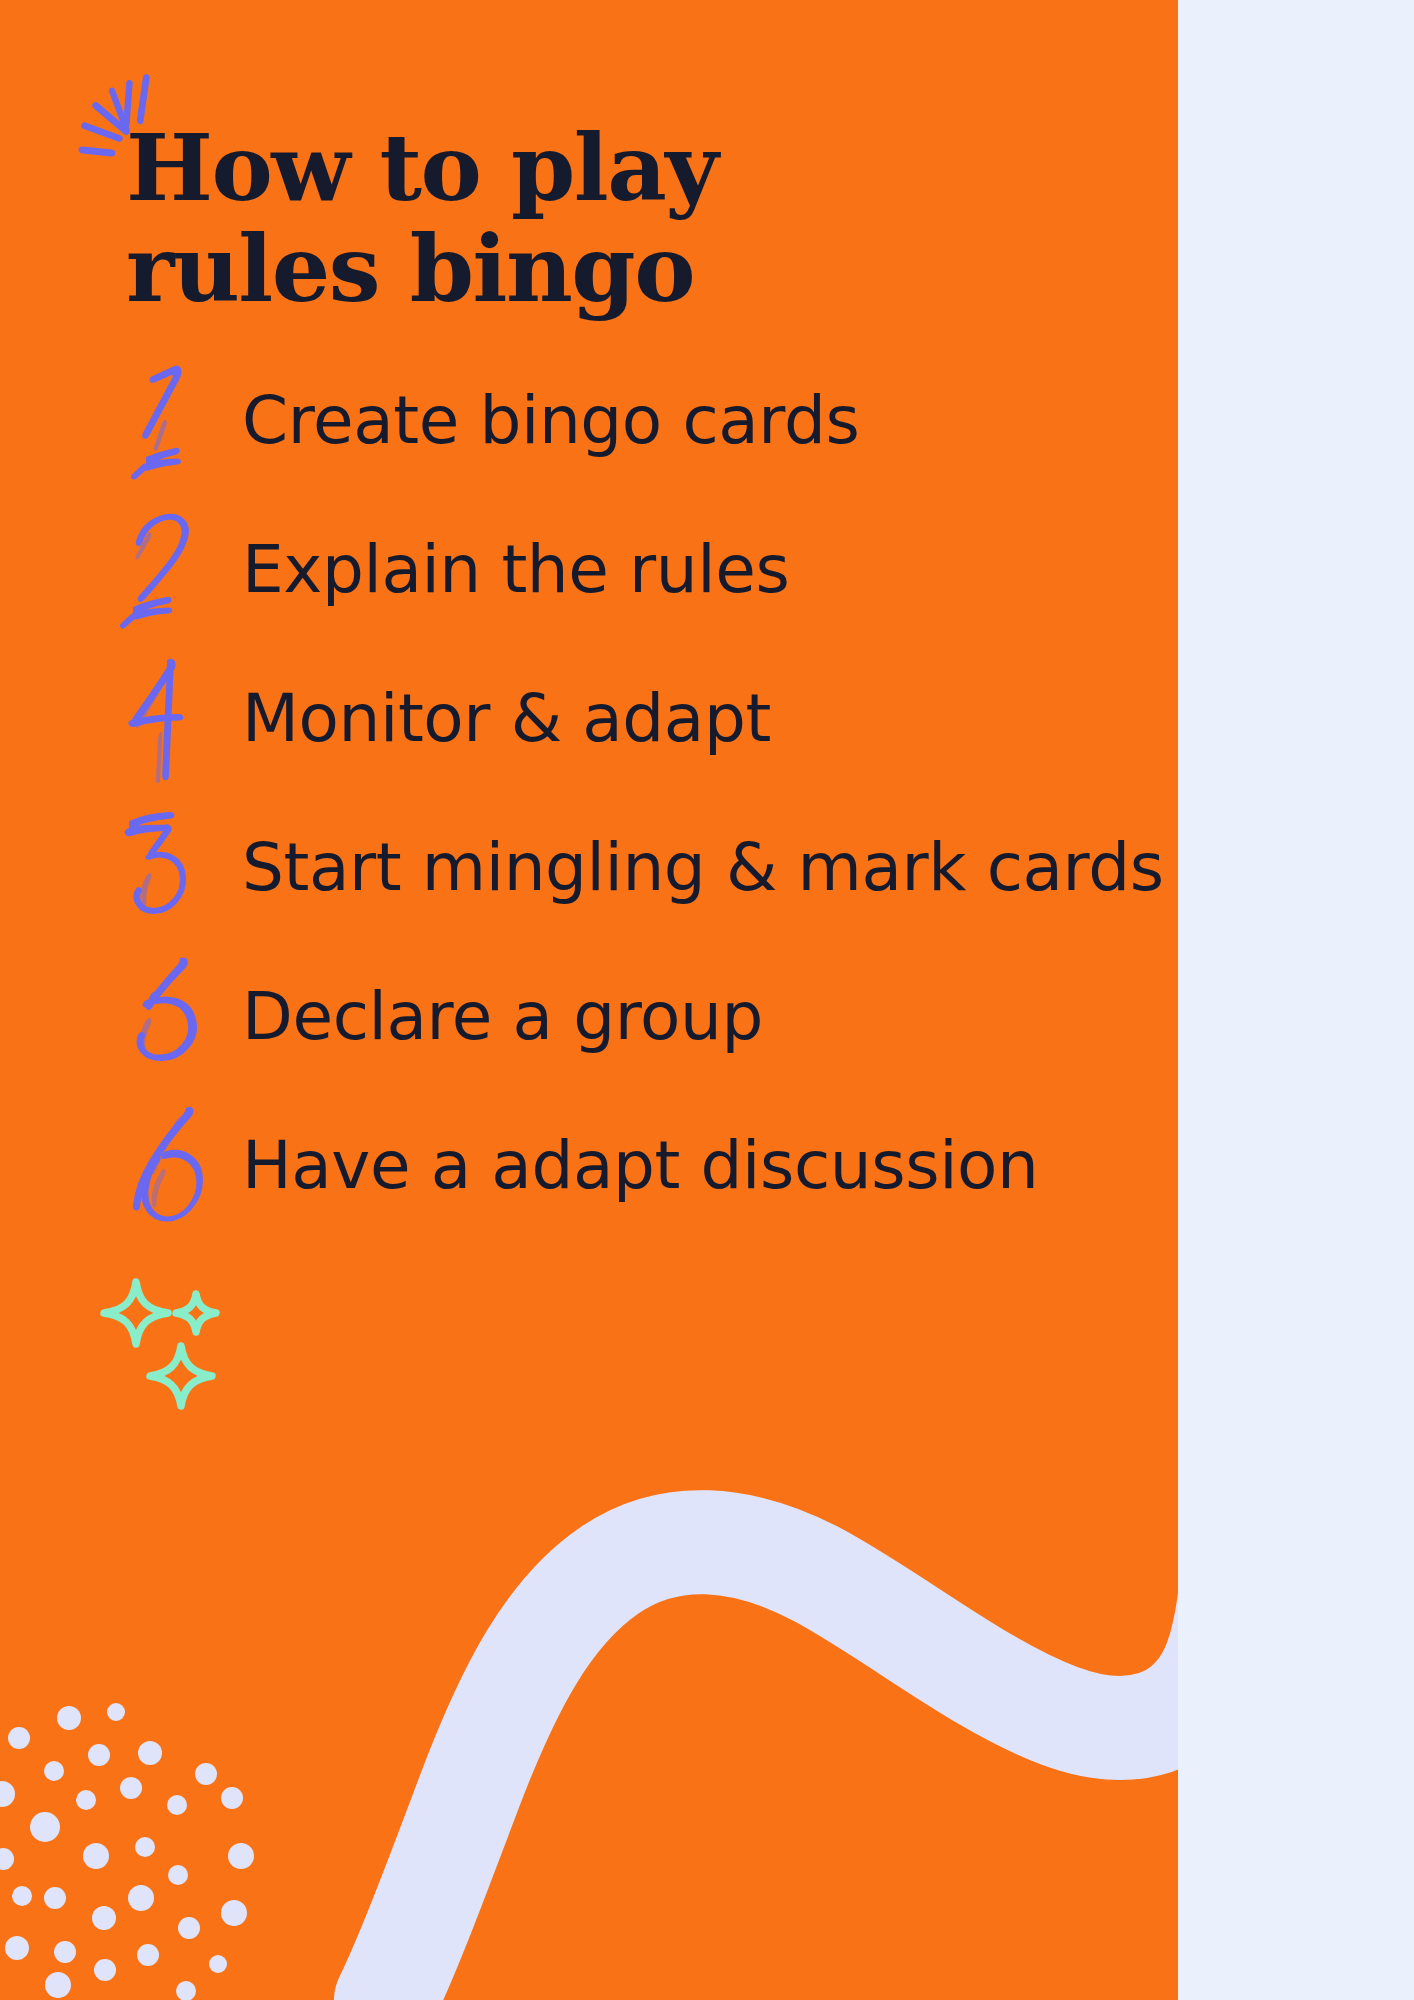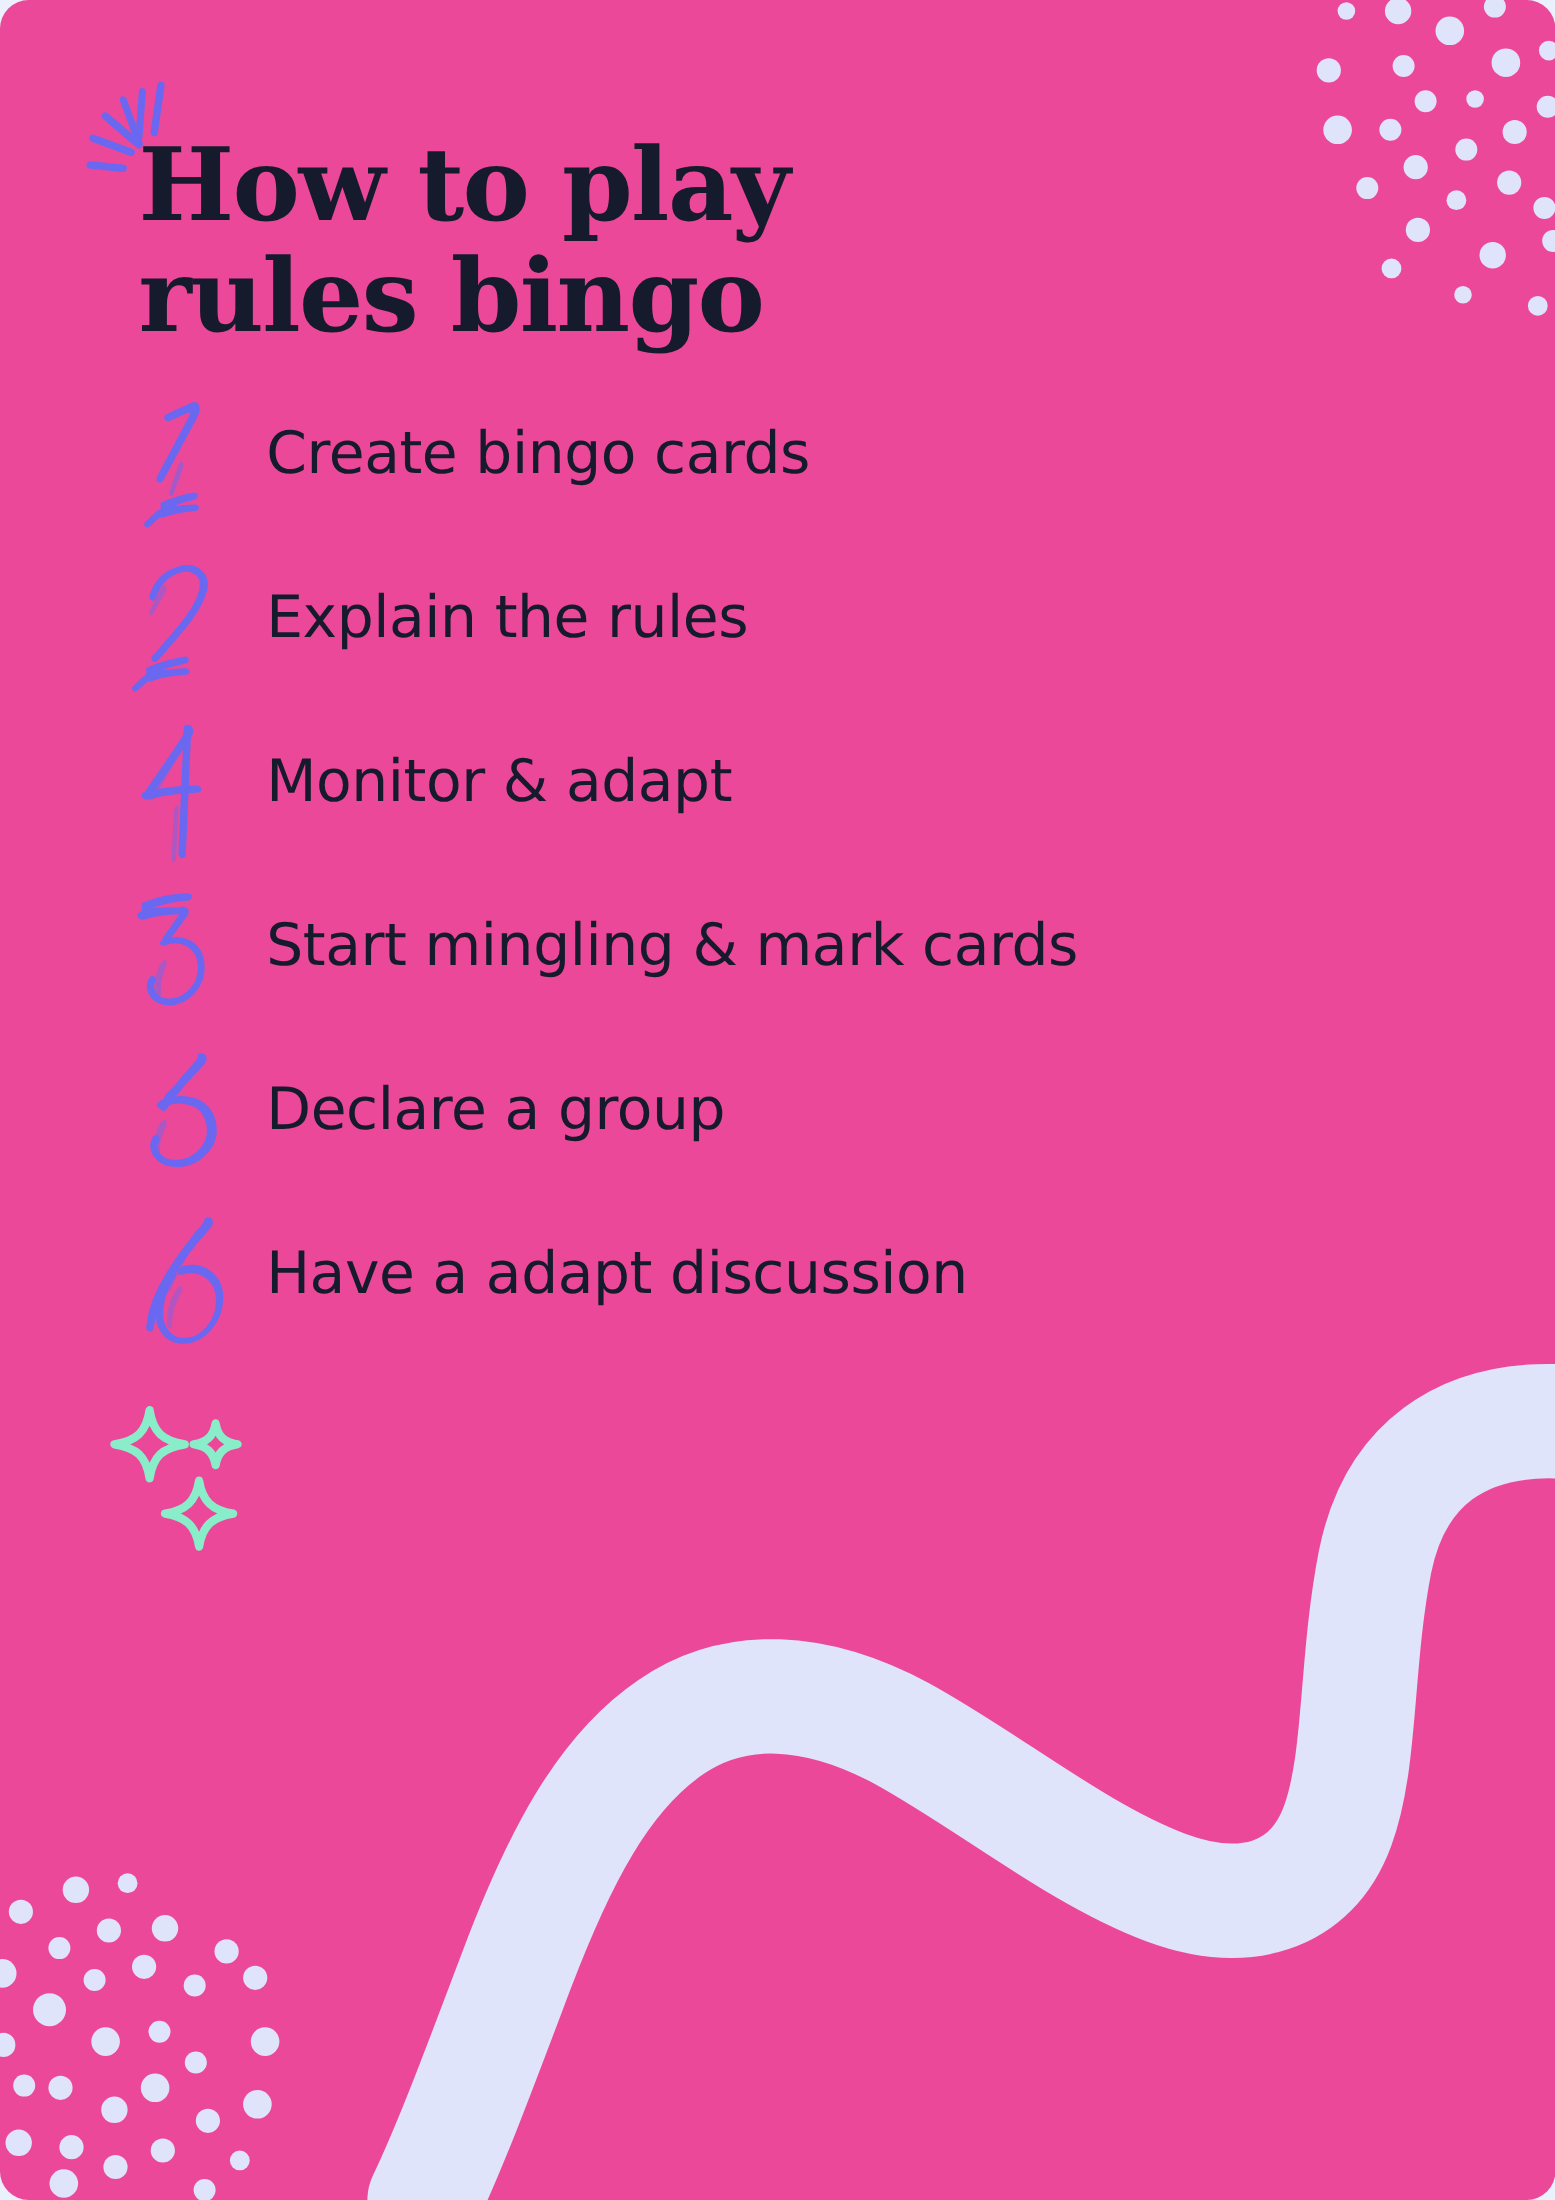--- a/index.html
+++ b/index.html
@@ -11,25 +11,24 @@
     height: 2000px;
     background: #ebf0fd;
     font-family: "Liberation Sans", sans-serif;
     overflow: hidden;
     position: relative;
   }
 
   .poster {
     position: absolute;
     inset: 0;
-    width: 1414px;
+    width: 1178px;
     height: 2000px;
-    background: #ec4899;
+    background: #f97316;
     overflow: hidden;
-    border-radius: 26px;
   }
 
   
   .decor-layer {
     position: absolute;
     inset: 0;
     width: 1414px;
     height: 2000px;
     pointer-events: none;
   }
@@ -85,21 +84,21 @@
     top: 0;
     width: 92px;
     height: 132px;
   }
   .step-num svg { display: block; overflow: visible; }
   .step-label {
     position: absolute;
     left: 122px;
     top: 22px;
     font-family: "DejaVu Sans", "Liberation Sans", sans-serif;
-    font-size: 53px;
+    font-size: 66px;
     font-weight: 400;
     letter-spacing: -0.4px;
     color: #151a2c;
     white-space: nowrap;
   }
 
   .sparkles {
     position: absolute;
     left: 96px;
     top: 1268px;

